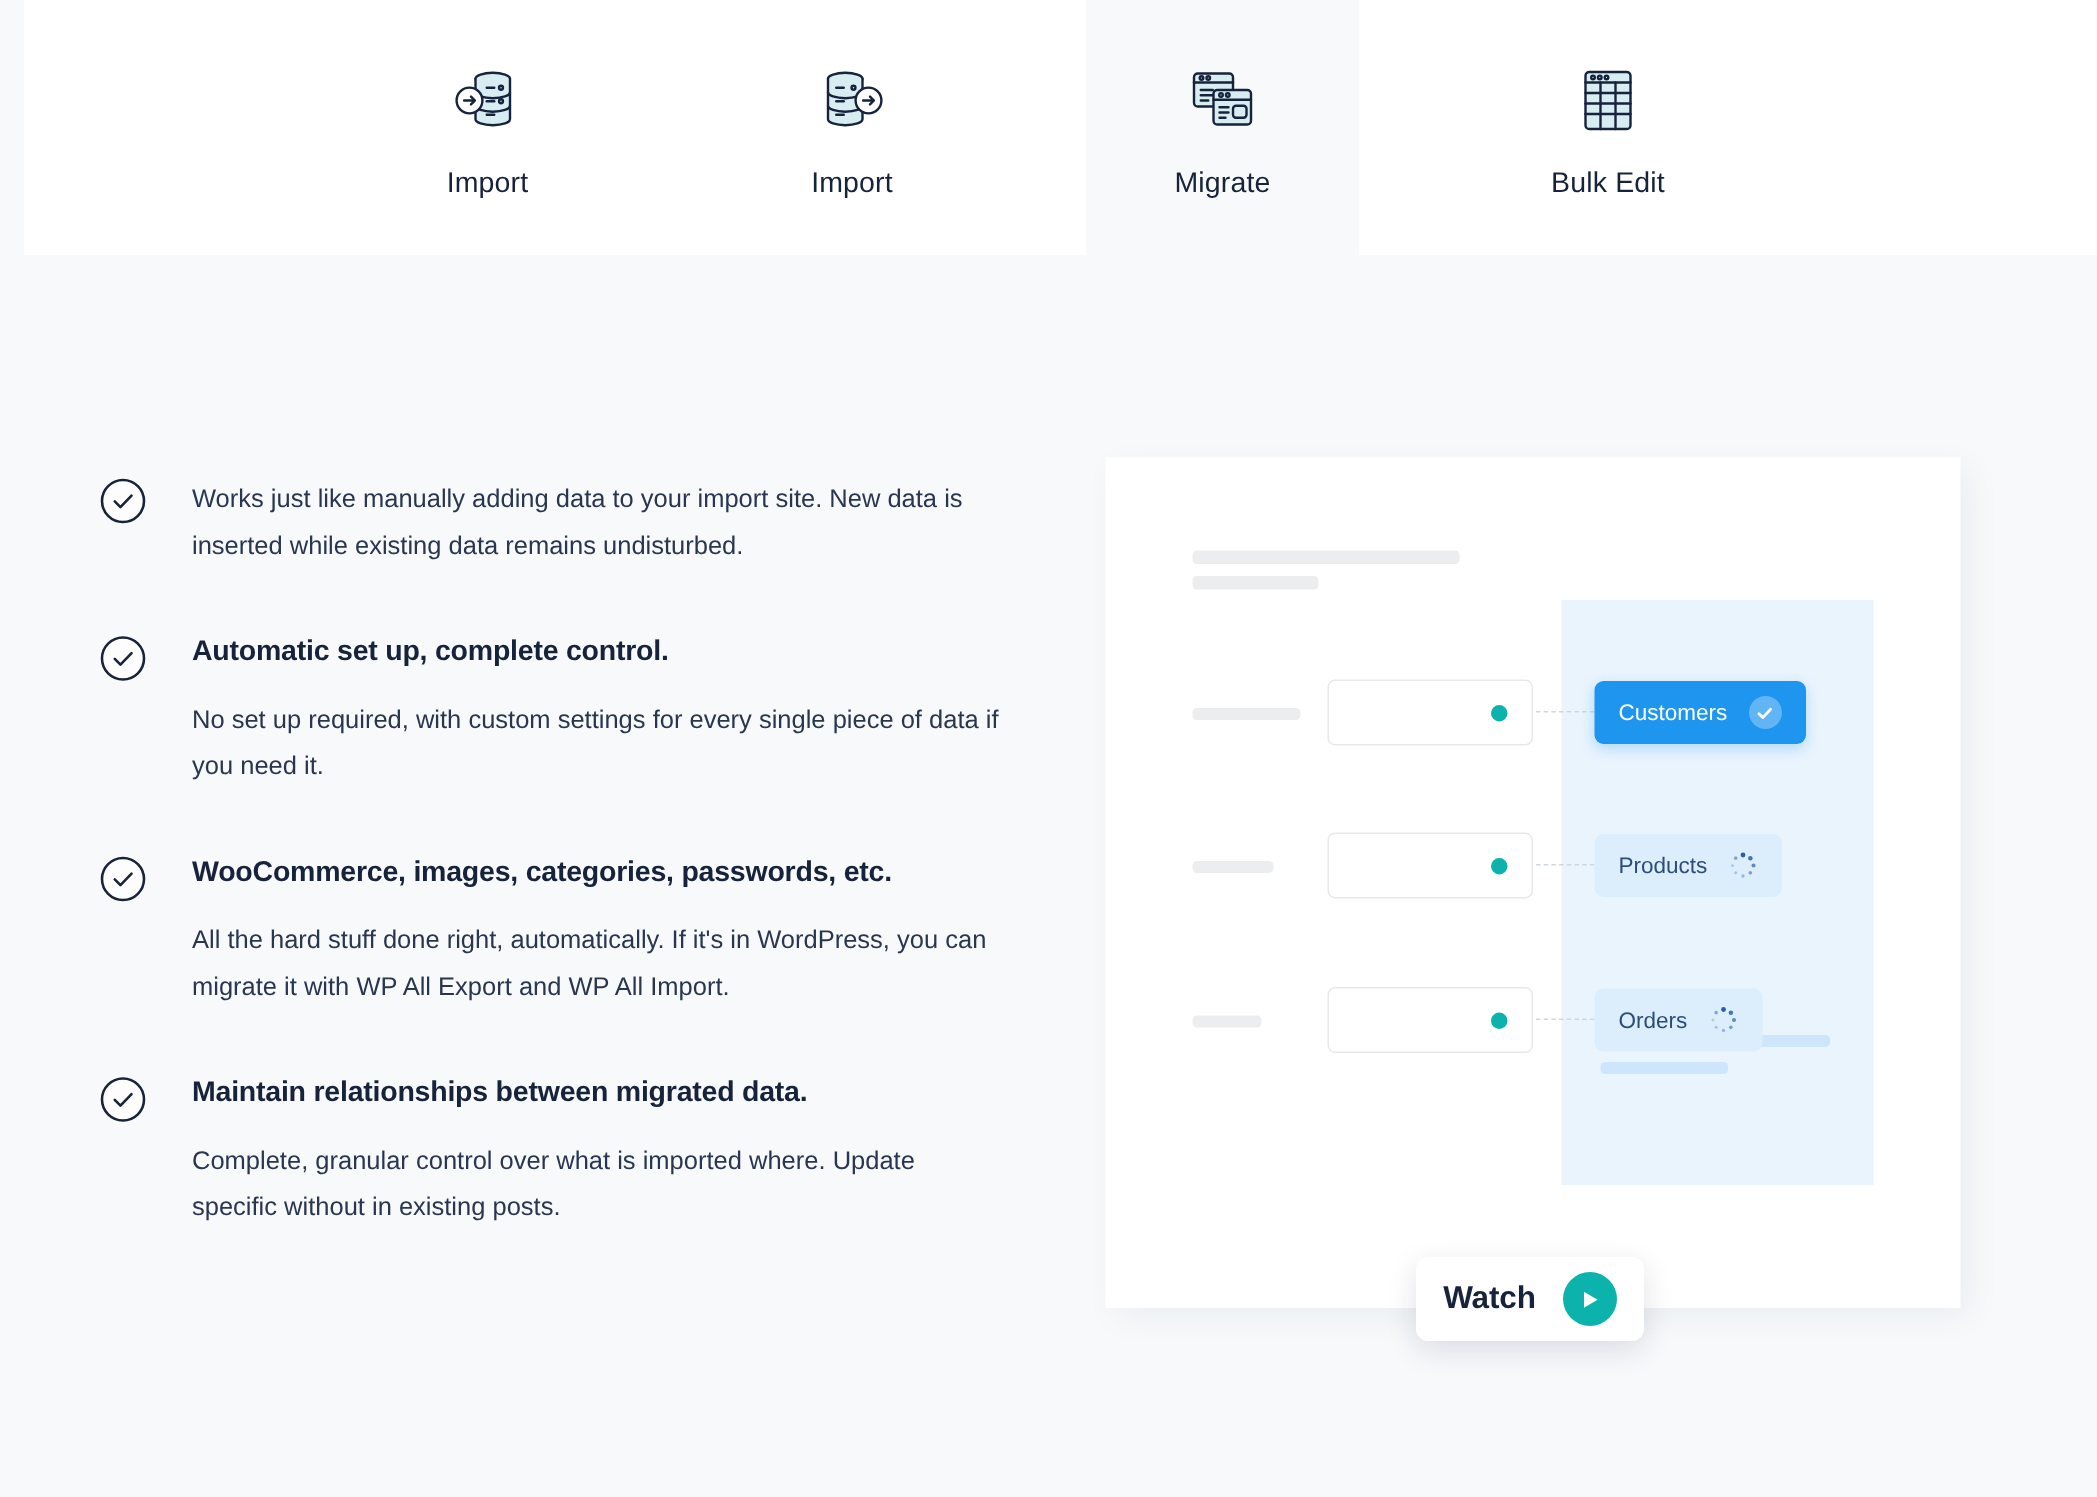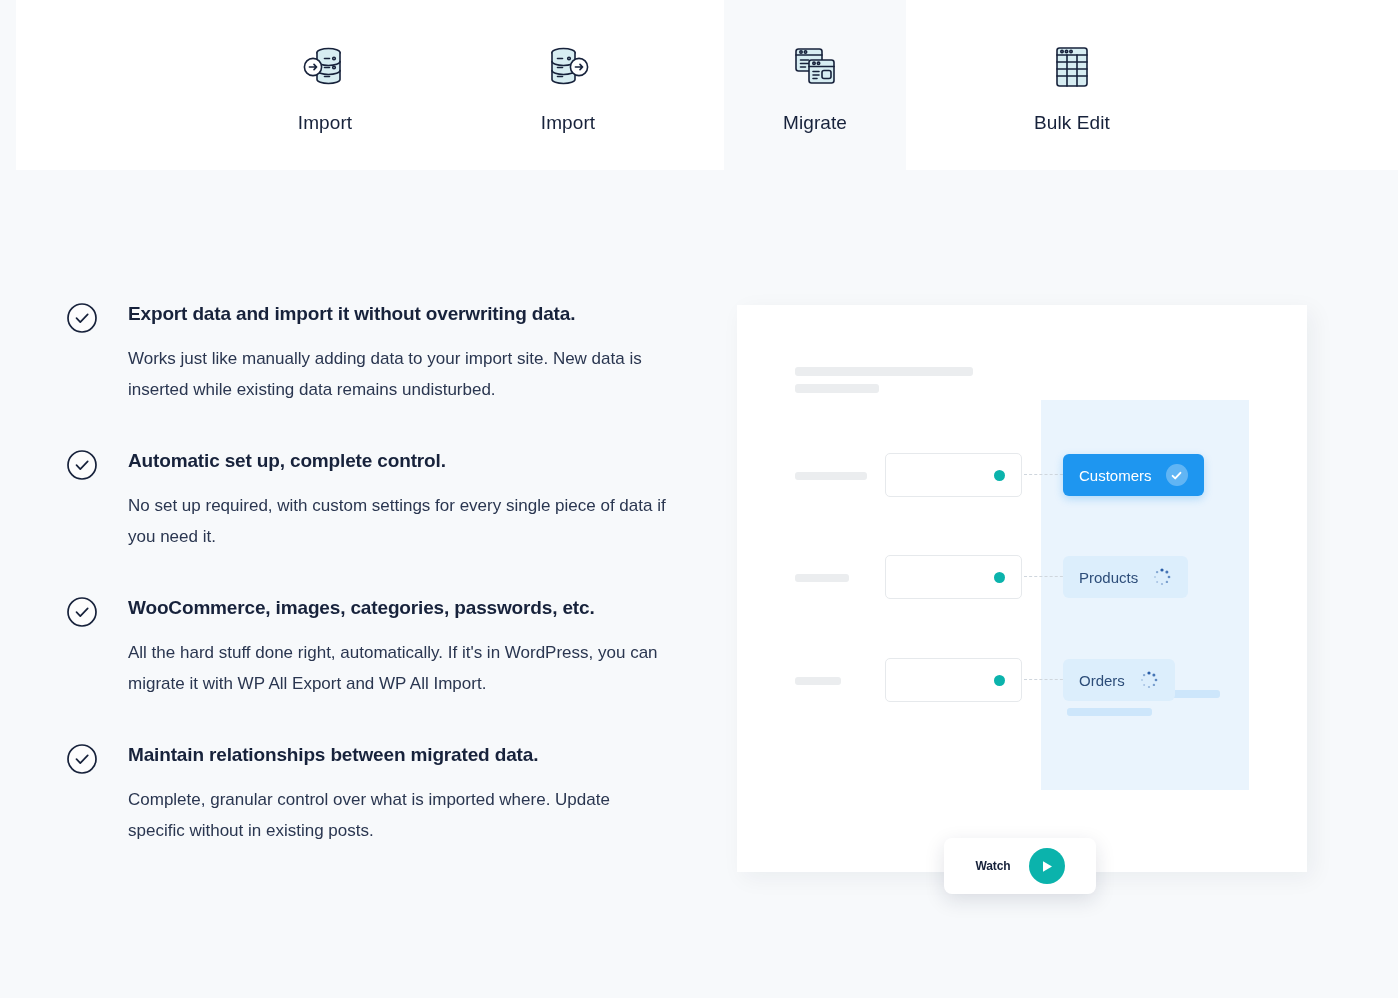--- a/index.html
+++ b/index.html
@@ -244,21 +244,21 @@
     background: #ffffff;
     border-radius: 8px;
     box-shadow: 0 6px 20px rgba(23,34,59,.13);
     display: flex;
     align-items: center;
     justify-content: center;
     gap: 18px;
     cursor: pointer;
   }
   .watch-label {
-    font-size: 12px;
+    font-size: 21px;
     font-weight: bold;
     color: #17223b;
     letter-spacing: -.1px;
   }
   .watch-play {
     width: 36px; height: 36px;
     border-radius: 50%;
     background: #0bb3ac;
     display: flex; align-items: center; justify-content: center;
   }
@@ -353,21 +353,20 @@
 
   <div class="features">
 
     <div class="feature">
       <span class="feature-check">
         <svg width="32" height="32" viewBox="0 0 32 32" fill="none">
           <circle cx="16" cy="16" r="14" stroke="#17223b" stroke-width="1.7" fill="#fdfdfd"></circle>
           <path d="M10.5 16.2l3.8 3.9 7.4-7.7" stroke="#17223b" stroke-width="1.7" stroke-linecap="round" stroke-linejoin="round"></path>
         </svg>
       </span>
-      <div class="feature-title">Export data and import it without overwriting data.</div>
       <div class="feature-desc">Works just like manually adding data to your import site. New data is inserted while existing data remains undisturbed.</div>
     </div>
 
     <div class="feature">
       <span class="feature-check">
         <svg width="32" height="32" viewBox="0 0 32 32" fill="none">
           <circle cx="16" cy="16" r="14" stroke="#17223b" stroke-width="1.7" fill="#fdfdfd"></circle>
           <path d="M10.5 16.2l3.8 3.9 7.4-7.7" stroke="#17223b" stroke-width="1.7" stroke-linecap="round" stroke-linejoin="round"></path>
         </svg>
       </span>

